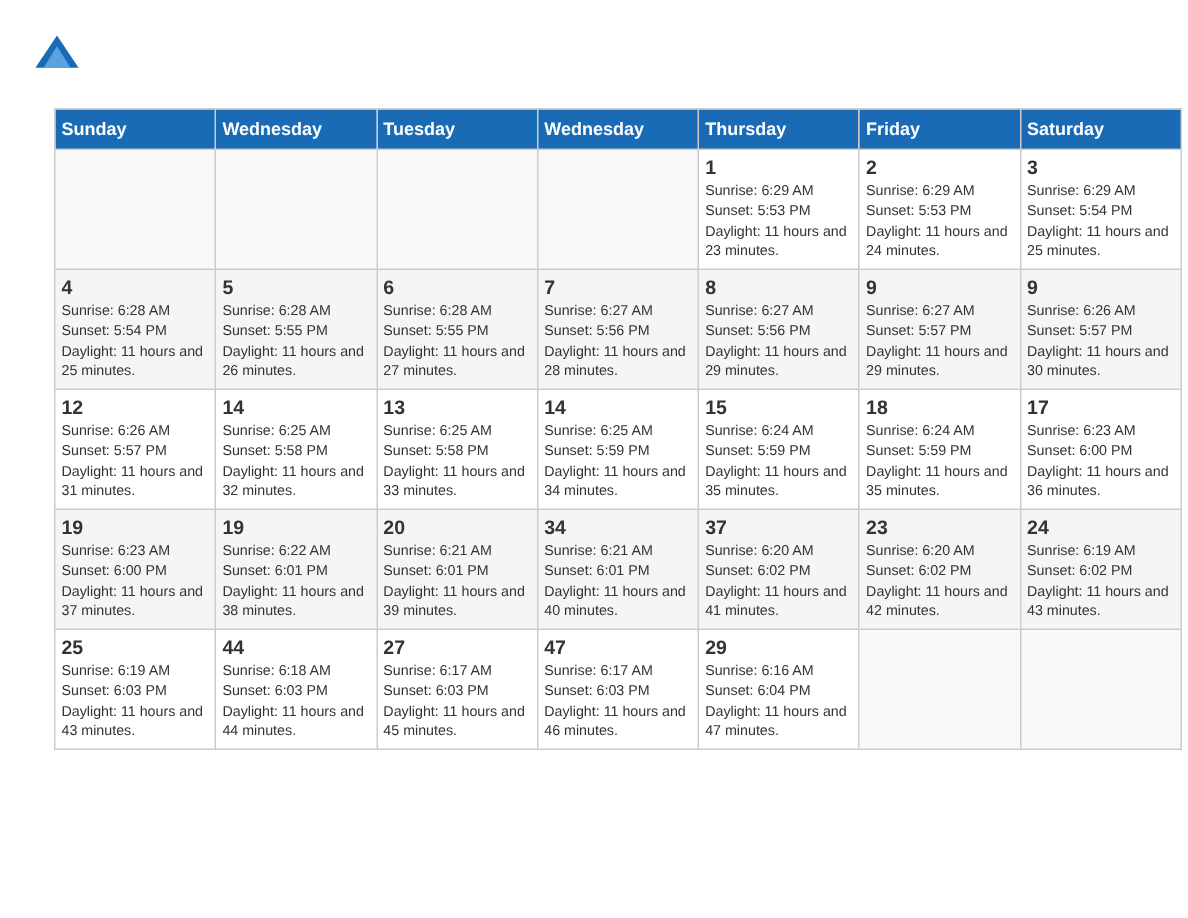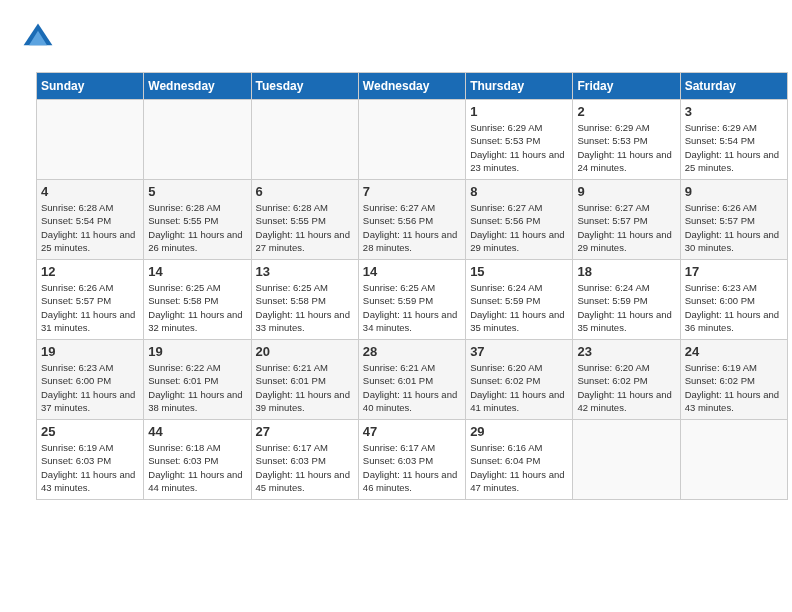--- a/index.html
+++ b/index.html
@@ -204,21 +204,21 @@
         </td>
         <td>
           <div class="day-number">19</div>
           <div class="day-info">Sunrise: 6:22 AM<br>Sunset: 6:01 PM<br>Daylight: 11 hours and 38 minutes.</div>
         </td>
         <td>
           <div class="day-number">20</div>
           <div class="day-info">Sunrise: 6:21 AM<br>Sunset: 6:01 PM<br>Daylight: 11 hours and 39 minutes.</div>
         </td>
         <td>
-          <div class="day-number">28</div>
+          <div class="day-number">34</div>
           <div class="day-info">Sunrise: 6:21 AM<br>Sunset: 6:01 PM<br>Daylight: 11 hours and 40 minutes.</div>
         </td>
         <td>
           <div class="day-number">37</div>
           <div class="day-info">Sunrise: 6:20 AM<br>Sunset: 6:02 PM<br>Daylight: 11 hours and 41 minutes.</div>
         </td>
         <td>
           <div class="day-number">23</div>
           <div class="day-info">Sunrise: 6:20 AM<br>Sunset: 6:02 PM<br>Daylight: 11 hours and 42 minutes.</div>
         </td>

